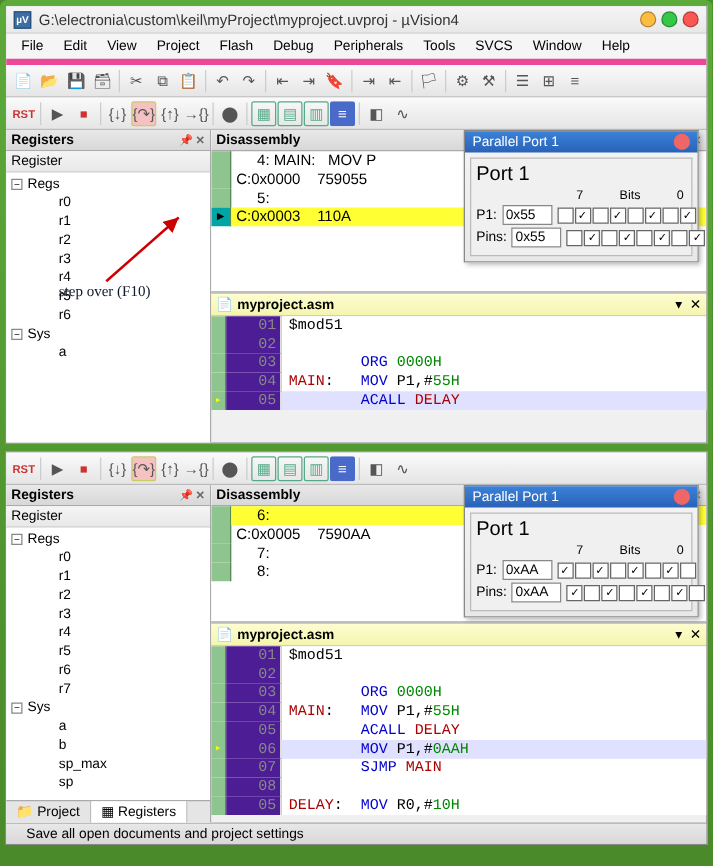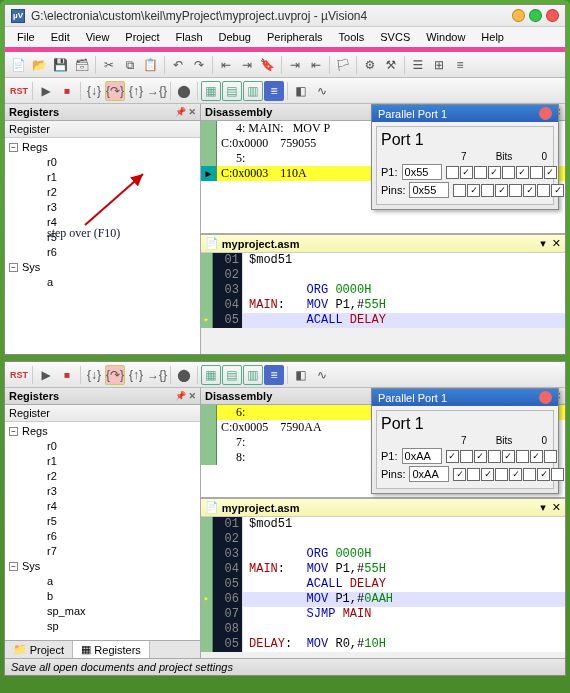--- a/index.html
+++ b/index.html
@@ -13,45 +13,45 @@
   .tlbtn.min { background: #fdbc40; }
   .tlbtn.max { background: #34c749; }
   .tlbtn.cls { background: #fc5753; }
   .menubar { display: flex; background: #f5f5f5; border-bottom: 5px solid #ec4899; padding: 2px 4px; }
   .menubar span { padding: 2px 8px; cursor: default; }
   .toolbar { display: flex; align-items: center; background: linear-gradient(#fafafa,#e5e5e5); border-bottom: 1px solid #bbb; padding: 2px 4px; height: 26px; gap: 1px; }
   .tbtn { width: 20px; height: 20px; display: flex; align-items: center; justify-content: center; border: 1px solid transparent; border-radius: 2px; font-size: 12px; color: #555; }
   .tbtn.hi { background: #f5c1c1; border: 1px solid #cc6; }
   .sep { width: 1px; height: 18px; background: #ccc; margin: 0 2px; }
   .body { display: flex; height: 250px; position: relative; }
-  .regpane { width: 196px; border-right: 1px solid #aaa; background: #fff; display: flex; flex-direction: column; }
+  .regpane { width: 164px; border-right: 1px solid #aaa; background: #fff; display: flex; flex-direction: column; }
   .panehdr { background: linear-gradient(#e8e8e8,#d8d8d8); border-bottom: 1px solid #aaa; padding: 2px 4px; font-weight: bold; display: flex; align-items: center; justify-content: space-between; font-size: 11px; }
   .pinicons { display: flex; gap: 2px; }
   .pinicons span { font-size: 9px; color: #666; }
   .regcolhdr { background: linear-gradient(#f5f5f5,#e8e8e8); border-bottom: 1px solid #ccc; padding: 2px 4px; font-size: 11px; }
   .regtree { padding: 2px 4px; font-size: 11px; line-height: 15px; overflow: hidden; }
   .regtree .node { display: flex; align-items: center; }
   .regtree .tog { width: 9px; height: 9px; border: 1px solid #888; font-size: 8px; line-height: 7px; text-align: center; margin-right: 4px; }
   .regtree .leaf { padding-left: 38px; }
   .main { flex: 1; display: flex; flex-direction: column; }
   .disasm { flex: 1; background: #fff; border-bottom: 1px solid #aaa; overflow: hidden; }
-  .dcontent { font-family: Liberation Serif, serif; font-size: 12px; line-height: 15px; }
+  .dcontent { font-family: Liberation Sans, sans-serif; font-size: 12px; line-height: 15px; }
   .dline { display: flex; }
   .gutter { width: 16px; background: #8ec58e; border-right: 1px solid #5a8a5a; display: flex; align-items: center; justify-content: center; }
   .gutter.arrow { background: #00a5a5; }
   .gutter span { font-size: 10px; }
   .dtxt { flex: 1; padding-left: 4px; white-space: pre; }
   .dtxt.yel { background: #ffff33; }
   .asm { flex: 0 0 120px; border-top: 1px solid #aaa; }
   .tab { background: linear-gradient(#fdfdd0,#f5f5b0); display: flex; align-items: center; padding: 2px 4px; border-bottom: 1px solid #ccc; }
   .tab .x { margin-left: auto; font-size: 11px; }
   .tabname { font-weight: bold; }
   .asmcontent { font-family: "Courier New", monospace; font-size: 12px; line-height: 15px; background: #fff; }
   .aline { display: flex; }
-  .lnum { width: 30px; text-align: right; color: #888; background: #0f172a; border-right: 1px solid #ddd; padding-right: 3px; }
+  .lnum { width: 44px; text-align: right; color: #888; background: #4c1d95; border-right: 1px solid #ddd; padding-right: 3px; }
   .agut { width: 12px; background: #8ec58e; border-right: 1px solid #5a8a5a; display: flex; align-items: center; justify-content: center; }
   .agut.cur::before { content: "▸"; color: #ff0; font-size: 9px; }
   .atxt { flex: 1; padding-left: 6px; white-space: pre; }
   .atxt.hl { background: #e0e0ff; }
   .kw { color: #0000cc; }
   .lab { color: #aa0000; }
   .nm { color: #008800; }
   .arrow-annot { position: absolute; pointer-events: none; z-index: 50; }
   .arrow-annot .txt { color: #0f172a; font-size: 12px; font-family: Verdana; }
   .arrow-annot svg { position: absolute; }
@@ -63,21 +63,21 @@
   .row { display: flex; align-items: center; margin: 2px 0; gap: 4px; }
   .row .lbl { width: 28px; text-align: right; }
   .row input { width: 40px; border: 1px solid #888; background: #fff; font-size: 11px; padding: 1px 2px; }
   .bits { display: flex; gap: 1px; }
   .bit { width: 13px; height: 13px; border: 1px solid #666; background: #fff; display: flex; align-items: center; justify-content: center; font-size: 9px; }
   .bit.on::after { content: "✓"; }
   .bithdr { display: flex; justify-content: space-between; font-size: 10px; padding: 0 2px; }
   .bottomtabs { display:flex; background: #e5e5e5; border-top:1px solid #aaa; font-size:11px; }
   .bottomtabs .bt { padding: 2px 8px; border-right: 1px solid #bbb; display:flex; align-items:center; gap:3px; }
   .bottomtabs .bt.act { background:#fff; }
-  .status { background: linear-gradient(#e8e8e8,#d8d8d8); padding: 2px 6px; border-top:1px solid #aaa; font-size:11px;font-style:italic; }
+  .status { background: linear-gradient(#e8e8e8,#d8d8d8); padding: 2px 16px; border-top:1px solid #aaa; font-size:11px; }
 </style>
 </head>
 <body>
 <div class="wrapper">
 
 <div class="window" style="margin-bottom:6px;">
   <div class="titlebar">
     <div class="icon">µV</div>
     <div class="title">G:\electronia\custom\keil\myProject\myproject.uvproj - µVision4</div>
     <div class="tlbtn min"></div>

